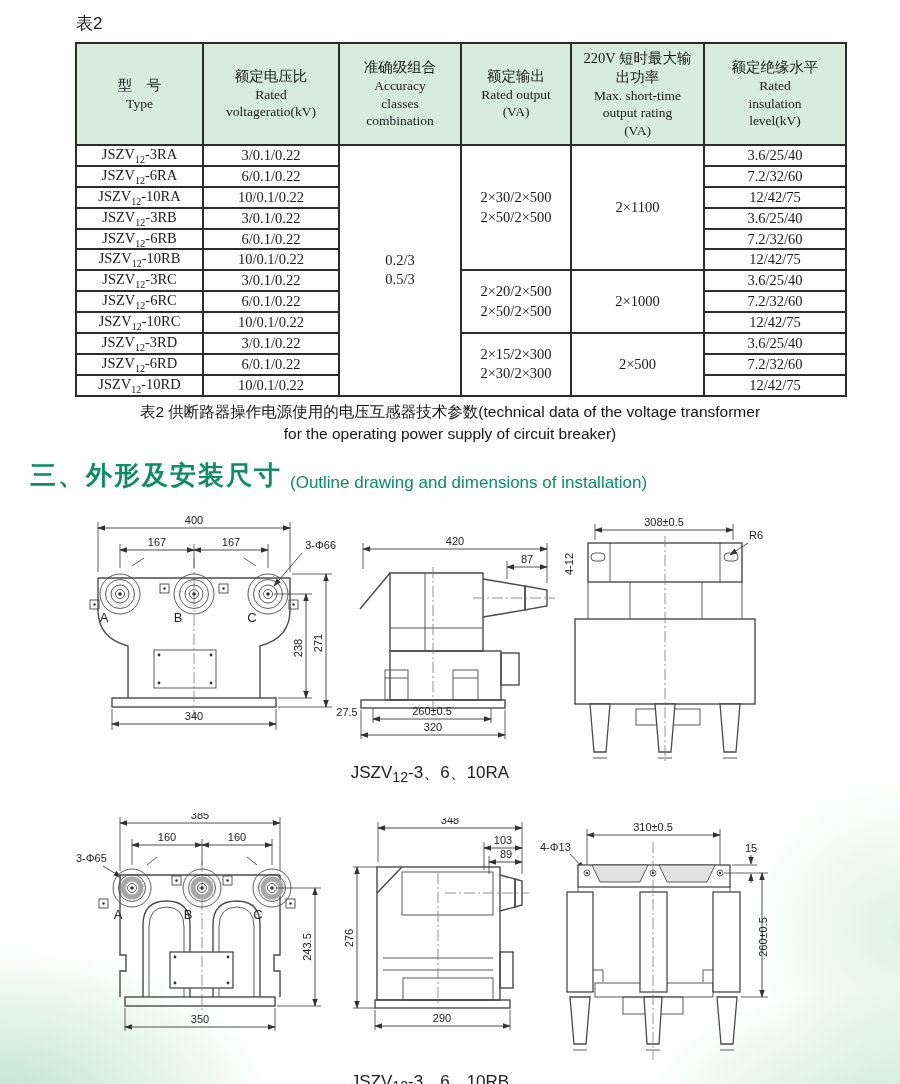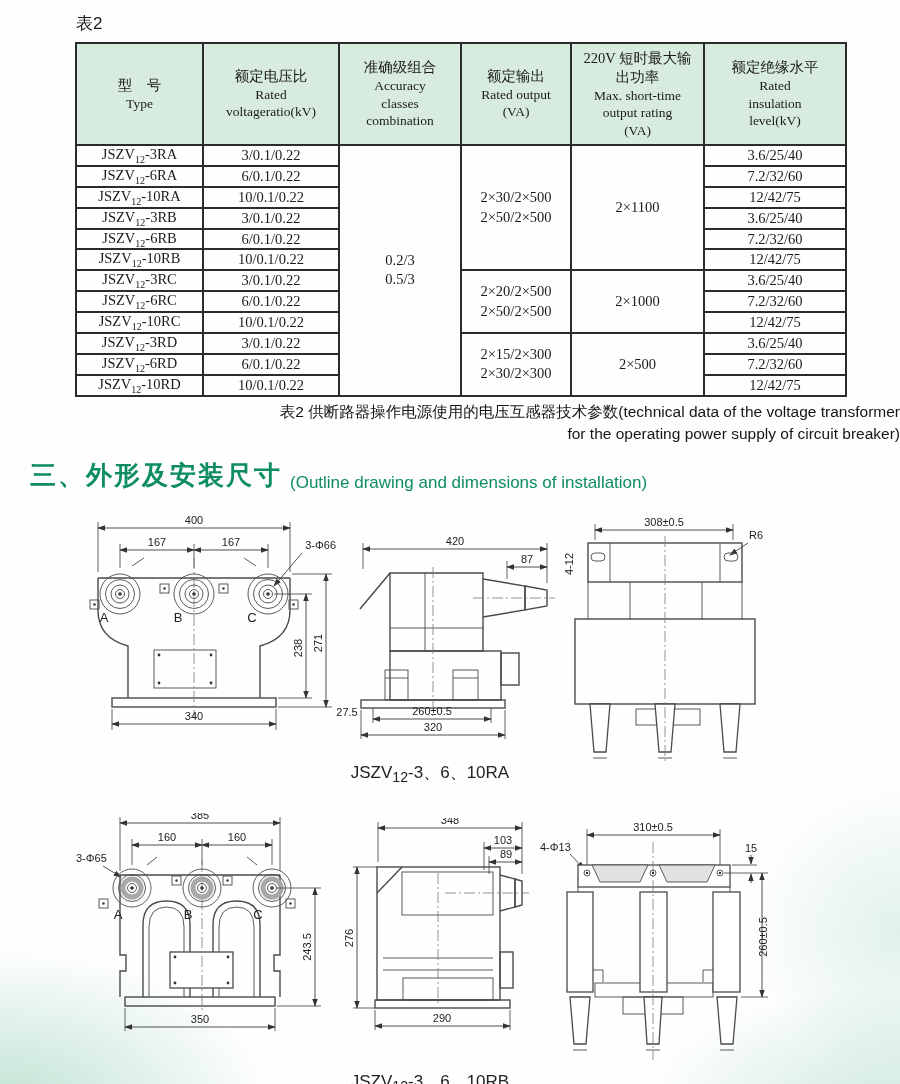--- a/index.html
+++ b/index.html
@@ -14,21 +14,21 @@
   table.spec{position:absolute;left:75px;top:42px;width:770px;border-collapse:collapse;table-layout:fixed;
     font-family:"Liberation Serif",serif}
   table.spec th,table.spec td{border:2px solid #2b2b2b;text-align:center;vertical-align:middle;padding:0}
   table.spec thead th{background:#d8ebdf;height:100px;font-weight:normal}
   .hl{line-height:1.3}
   .hl.cn{font-size:14.5px}
   .hl.en{font-size:13.5px}
   table.spec tbody td{height:18.7px;font-size:14.5px}
   table.spec sub{font-size:10px}
   .acc div,.out-cell div{line-height:1.35}
-  .caption{position:absolute;left:0;top:401px;width:900px;text-align:right;font-size:15.5px;line-height:1.45;color:#151515}
+  .caption{position:absolute;left:0;top:401px;width:900px;text-align:center;font-size:15.5px;line-height:1.45;color:#151515}
   .heading{position:absolute;left:30px;top:458px;display:flex;align-items:flex-end;color:#0e8c63}
   .heading .cn{font-size:26px;font-weight:bold;letter-spacing:2px}
   .heading .en{font-size:17px;margin-left:8px}
   .dwg-label{position:absolute;width:240px;text-align:center;font-size:17px;font-weight:normal;color:#222}
   #lblRA{left:310px;top:761px}
   #lblRB{left:310px;top:1070px}
   svg.dwg{position:absolute}
   #svgRAfront{left:70px;top:512px}
   #svgRAside{left:333px;top:523px}
   #svgRArear{left:563px;top:512px}

